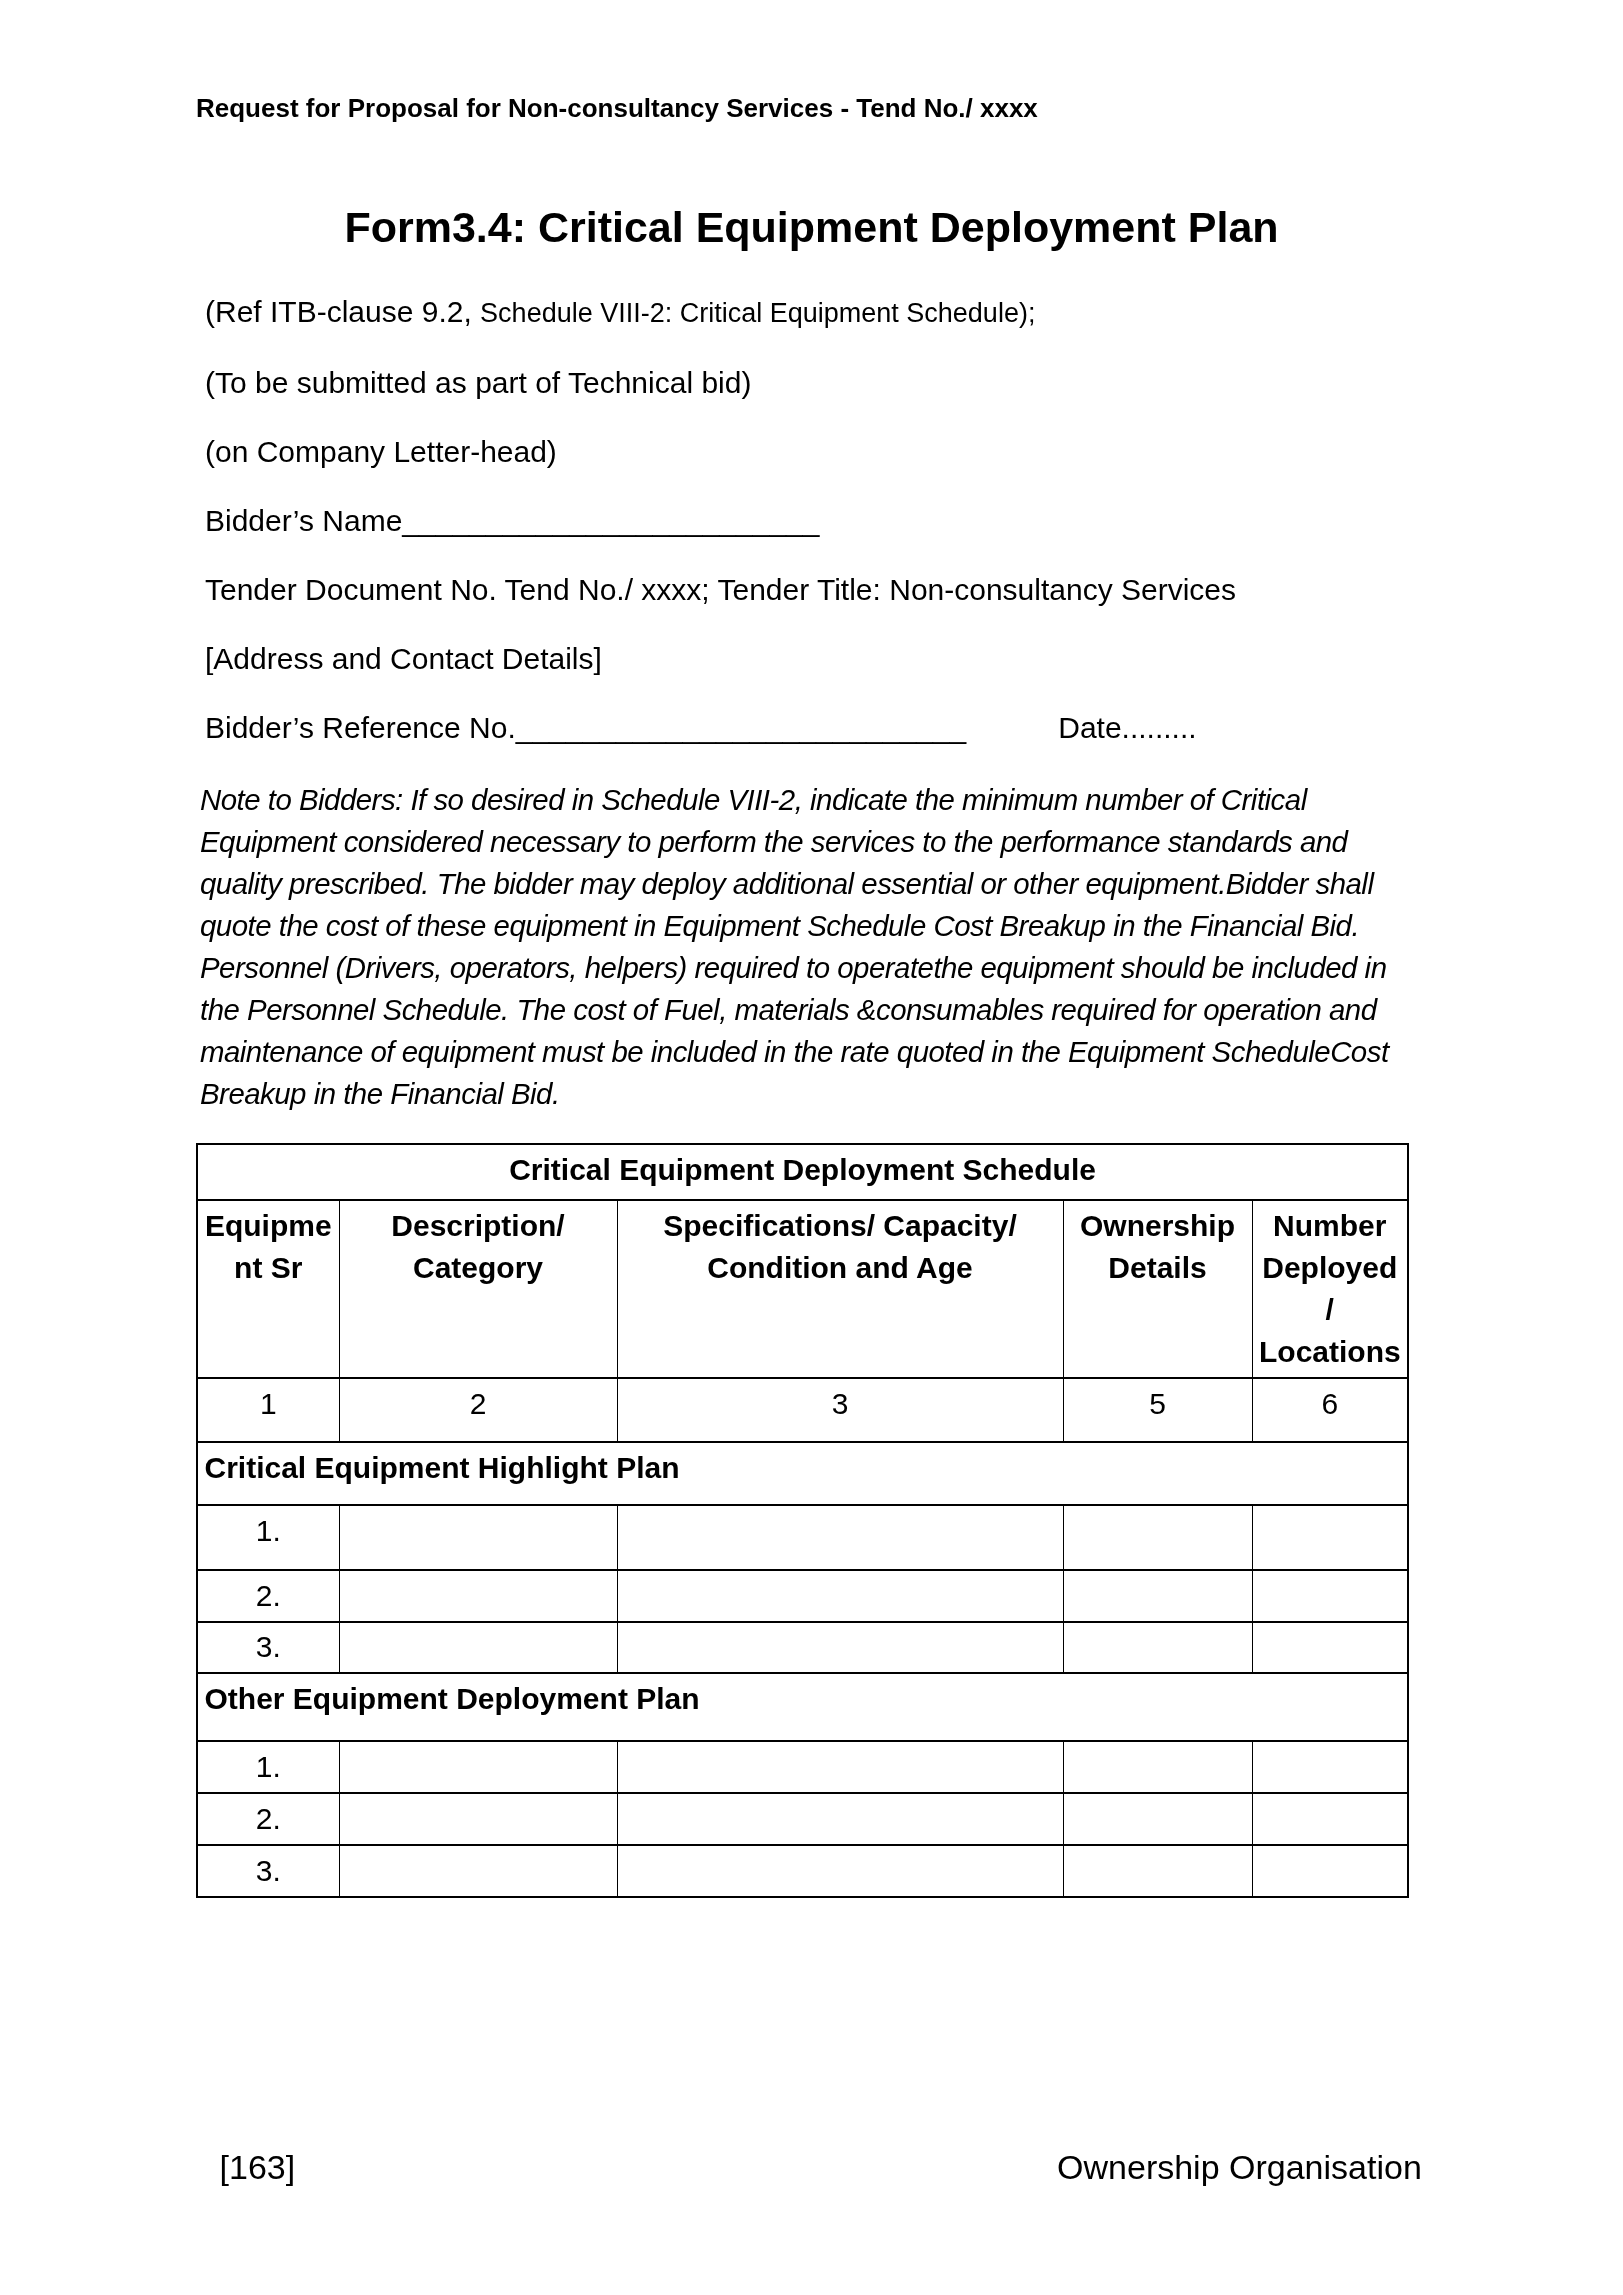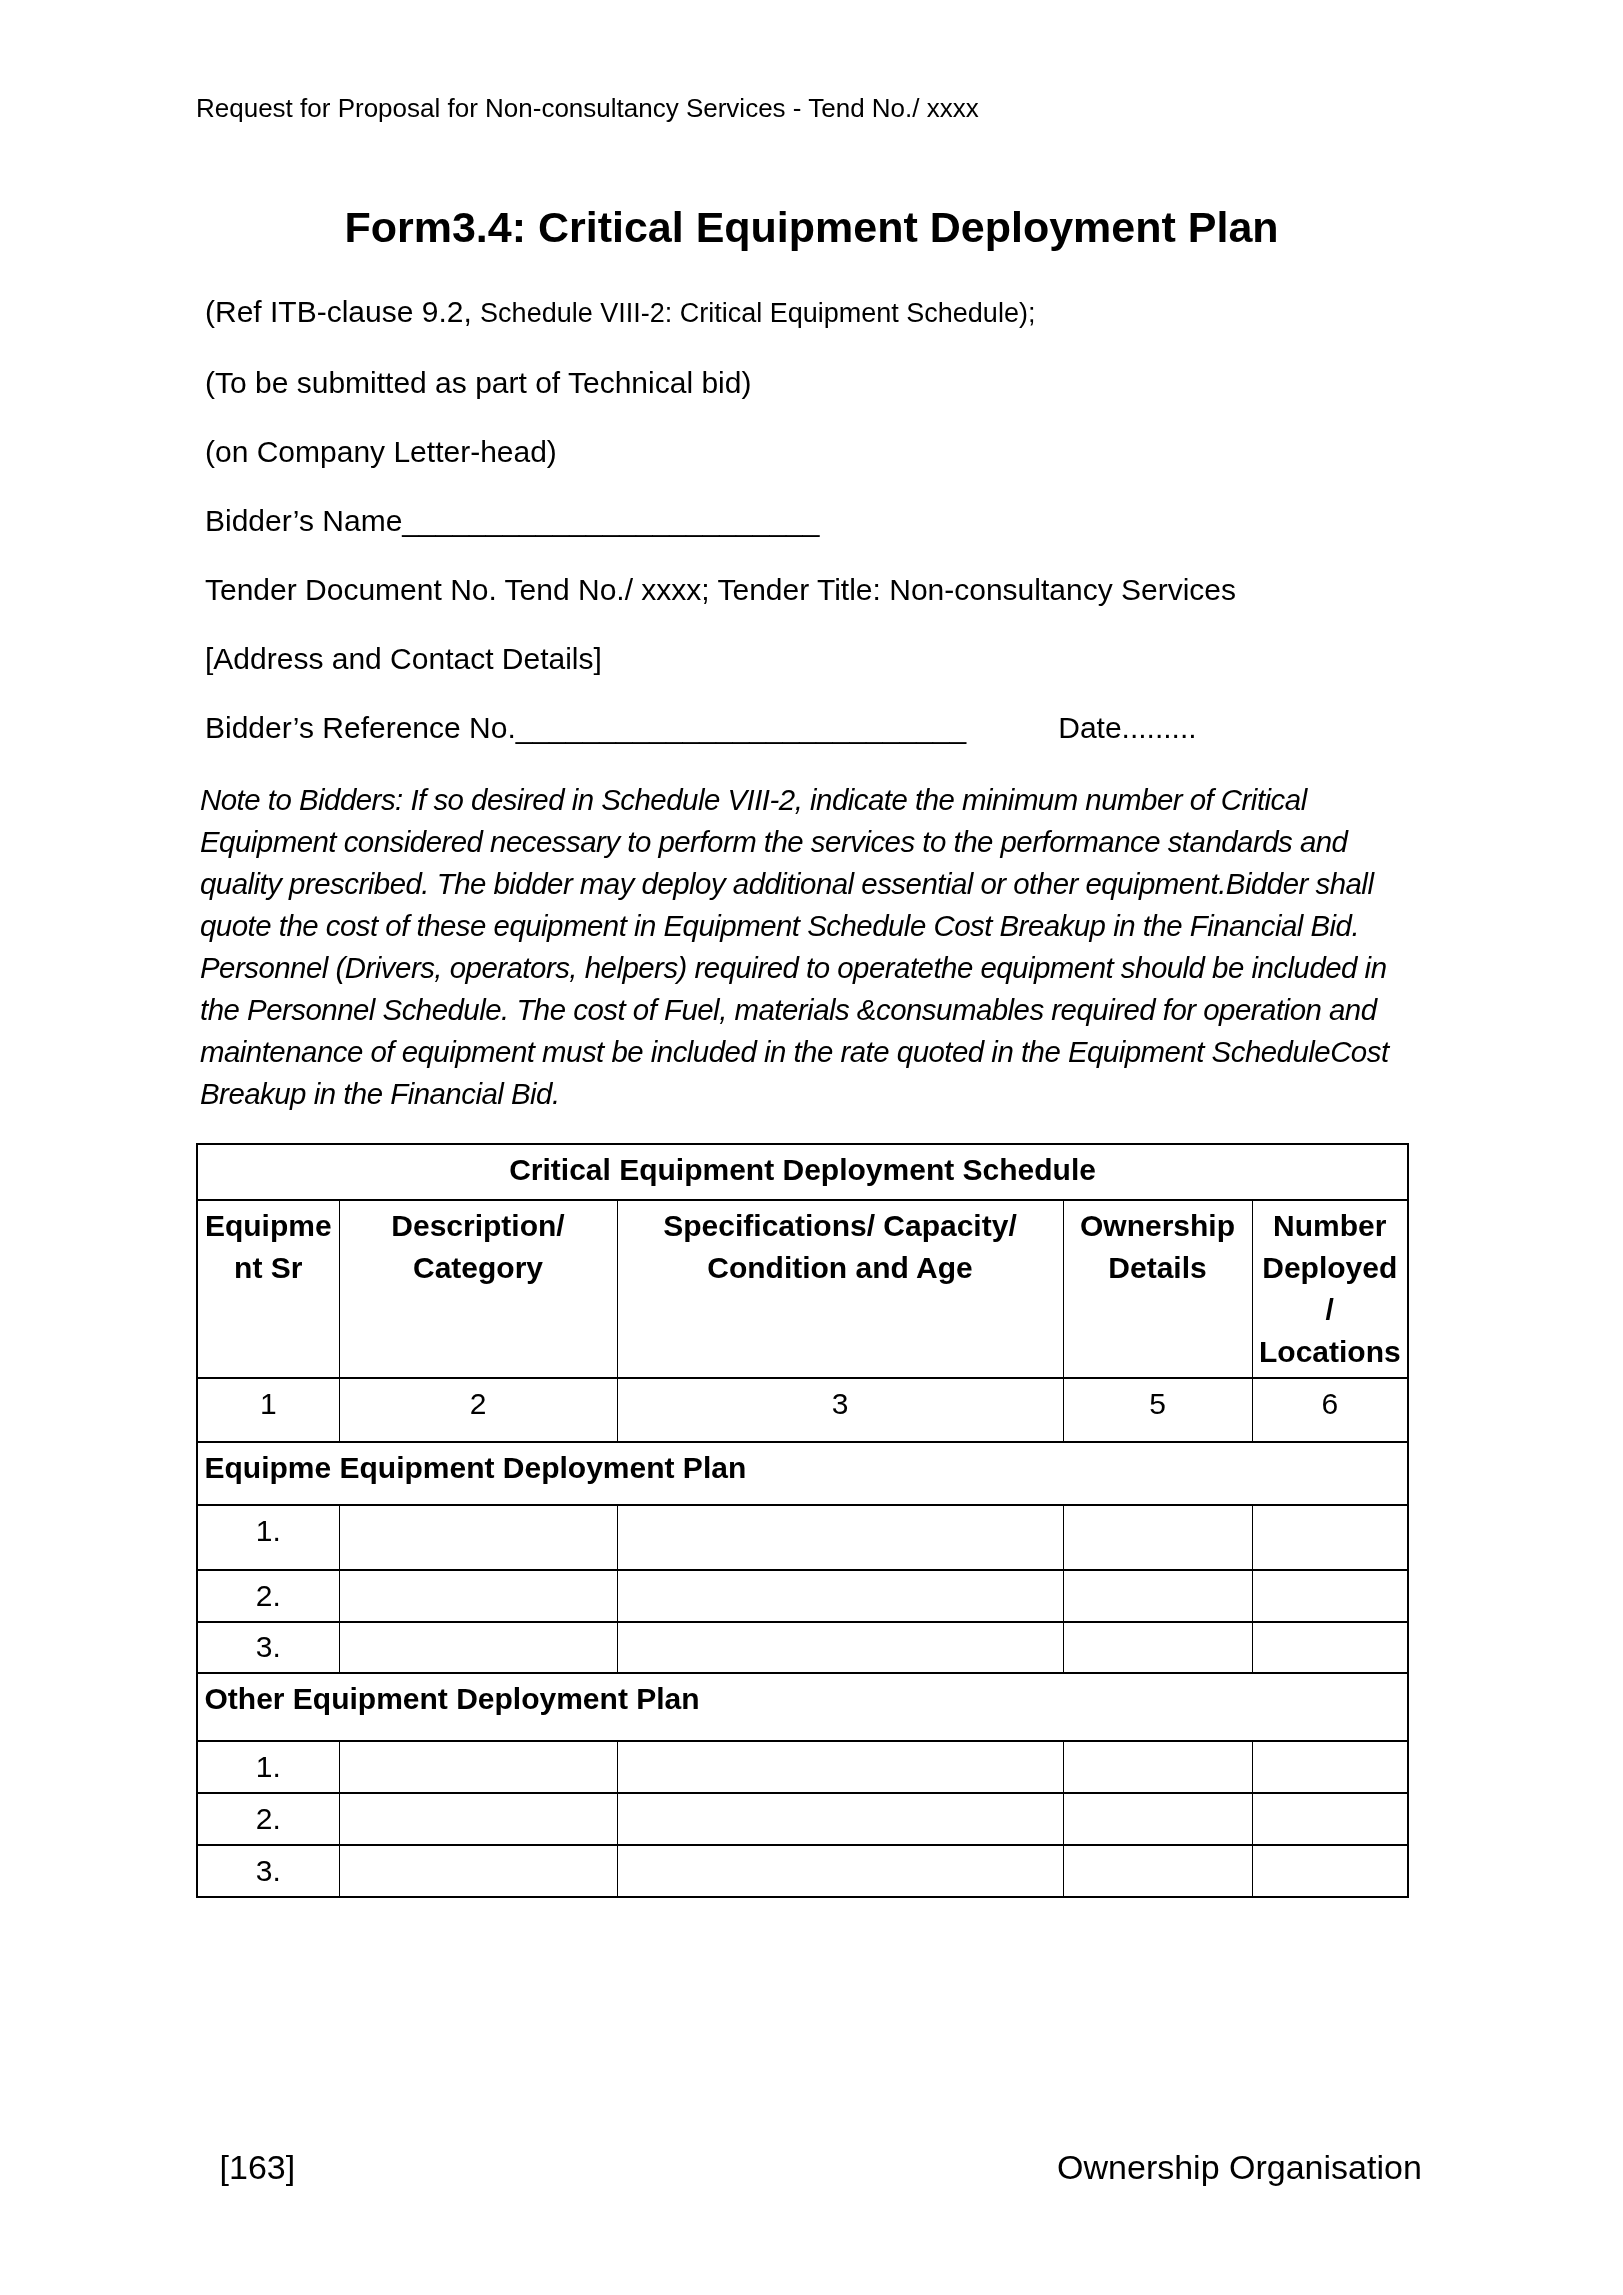--- a/index.html
+++ b/index.html
@@ -7,21 +7,21 @@
   .page {
     position:relative;
     width:1623px; height:2295px;
     margin:0 auto;
     background:#ffffff;
     color:#000000;
     font-family:"Liberation Sans","DejaVu Sans",sans-serif;
     overflow:hidden;
   }
   .content { position:absolute; left:196px; top:0; width:1231px; }
-  .doc-header { margin-top:93px; font-size:26px; line-height:31px; }
+  .doc-header { margin-top:93px; font-size:26px; line-height:31px;font-weight:bold; }
   .doc-title { margin-top:77px; font-size:43px; line-height:52px; font-weight:bold; text-align:center; }
   .body-p { font-size:30px; line-height:35px; margin:0 0 34px 9px; }
   .first-p { margin-top:41px; }
   .small-inline { font-size:27px; }
   .underline-run { letter-spacing:0; }
   .date-label { margin-left:92px; }
   .note-p { font-style:italic; font-size:29.4px; line-height:42px; letter-spacing:-0.5px; margin:4px; }
   table.schedule {
     border-collapse:collapse; table-layout:fixed;
     width:1211px; margin-top:28px;
@@ -104,21 +104,21 @@
         <td class="head-cell">Number Deployed / Locations</td>
       </tr>
       <tr class="r-num">
         <td class="num-cell">1</td>
         <td class="num-cell num-low">2</td>
         <td class="num-cell num-low">3</td>
         <td class="num-cell">5</td>
         <td class="num-cell num-low">6</td>
       </tr>
       <tr class="r-sec1">
-        <td colspan="5" class="sec-cell">Equipme Equipment Deployment Plan</td>
+        <td colspan="5" class="sec-cell">Critical Equipment Highlight Plan</td>
       </tr>
       <tr class="r-d1">
         <td class="serial-cell">1.</td>
         <td></td>
         <td></td>
         <td></td>
         <td></td>
       </tr>
       <tr class="r-d2">
         <td class="serial-cell">2.</td>

